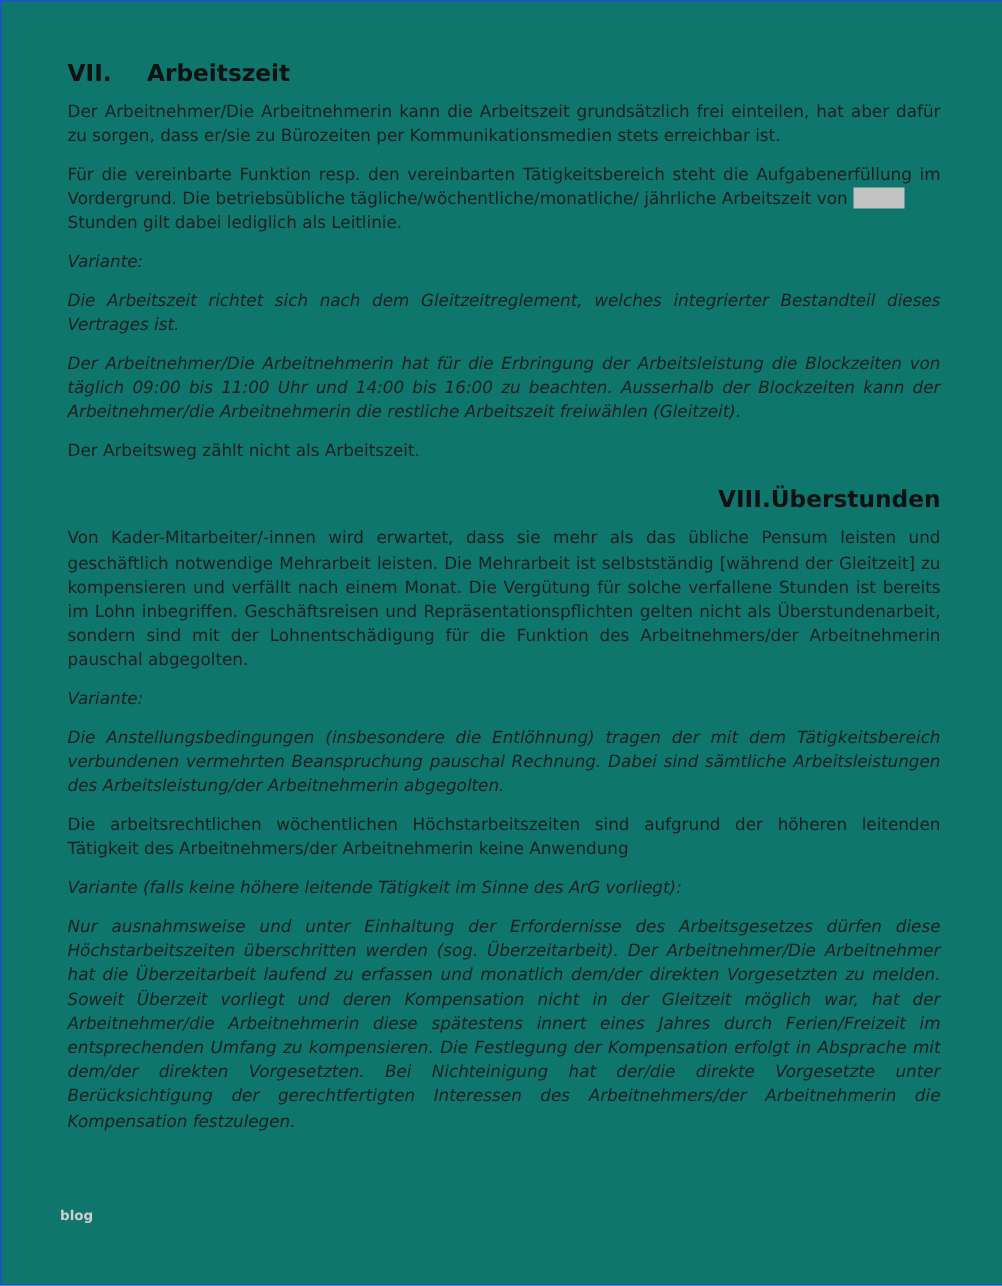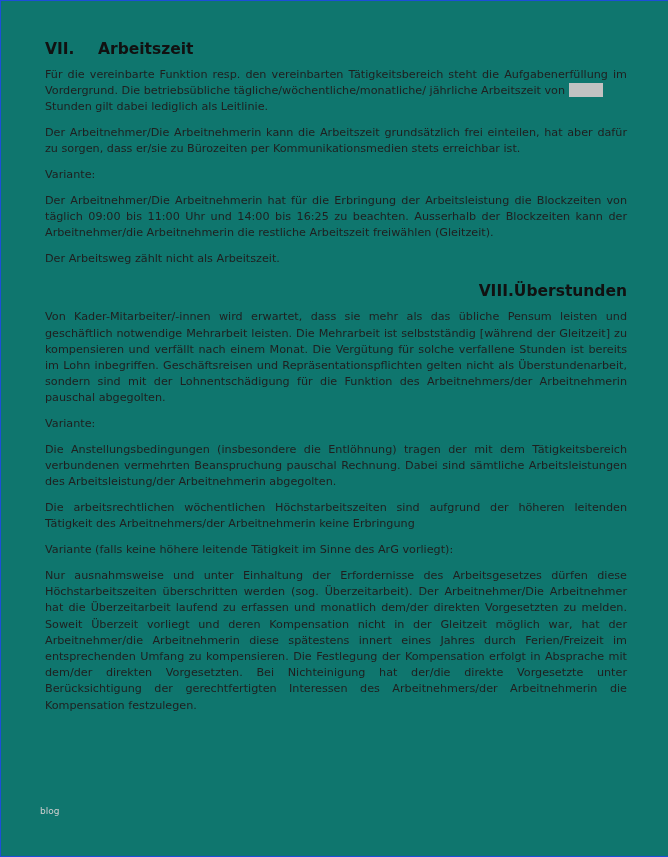--- a/index.html
+++ b/index.html
@@ -32,68 +32,70 @@
       font-size: 15.5px;
       line-height: 20px;
       margin: 4px 0 8px 0;
       color: #111;
     }
     h2 .num { display: inline-block; width: 53px; }
     p {
       margin: 0 0 9.6px 0;
       text-align: justify;
     }
-    p.it { }
+    p.it { font-style: italic; }
     .blank {
       display: inline-block;
       width: 34px; height: 14px;
       background: #c2c2c2;
       vertical-align: -3px;
     }
     .h8 { margin-top: 14px; text-align: right; }
     .watermark {
       position: absolute;
       left: 39px; top: 805px;
       font-family: "DejaVu Sans", sans-serif;
       font-size: 9px;
       color: #cfcfcf;
+      font-weight: bold;
     }
   </style>
 </head>
 <body>
 
 <div class="page">
   <div class="content">
 
     <h2>
       <span class="num">VII.</span><span>Arbeitszeit</span>
     </h2>
 
+    <p>Der Arbeitnehmer/Die Arbeitnehmerin kann die Arbeitszeit grundsätzlich frei einteilen, hat aber dafür zu sorgen, dass er/sie zu Bürozeiten per Kommunikationsmedien stets erreichbar ist.</p>
+
     <p>
       <span>Für die vereinbarte Funktion resp. den vereinbarten Tätigkeitsbereich steht die Aufgabenerfüllung im Vordergrund. Die betriebsübliche tägliche/wöchentliche/monatliche/ jährliche Arbeitszeit von </span><span class="blank"></span><br><span> Stunden gilt dabei lediglich als Leitlinie.</span>
     </p>
 
-    <p>Der Arbeitnehmer/Die Arbeitnehmerin kann die Arbeitszeit grundsätzlich frei einteilen, hat aber dafür zu sorgen, dass er/sie zu Bürozeiten per Kommunikationsmedien stets erreichbar ist.</p>
+    <p class="it">Variante:</p>
+    <p class="it">Die Arbeitszeit richtet sich nach dem Gleitzeitreglement, welches integrierter Bestandteil dieses Vertrages ist.</p>
 
-    <p class="it">Variante:</p>
-
-    <p class="it">Der Arbeitnehmer/Die Arbeitnehmerin hat für die Erbringung der Arbeitsleistung die Blockzeiten von täglich 09:00 bis 11:00 Uhr und 14:00 bis 16:25 zu beachten. Ausserhalb der Blockzeiten kann der Arbeitnehmer/die Arbeitnehmerin die restliche Arbeitszeit freiwählen (Gleitzeit).</p>
+    <p class="it">Der Arbeitnehmer/Die Arbeitnehmerin hat für die Erbringung der Arbeitsleistung die Blockzeiten von täglich 09:00 bis 11:00 Uhr und 14:00 bis 16:00 zu beachten. Ausserhalb der Blockzeiten kann der Arbeitnehmer/die Arbeitnehmerin die restliche Arbeitszeit freiwählen (Gleitzeit).</p>
 
     <p>Der Arbeitsweg zählt nicht als Arbeitszeit.</p>
 
     <h2 class="h8">
       <span class="num">VIII.</span><span>Überstunden</span>
     </h2>
 
     <p>Von Kader-Mitarbeiter/-innen wird erwartet, dass sie mehr als das übliche Pensum leisten und geschäftlich notwendige Mehrarbeit leisten. Die Mehrarbeit ist selbstständig [während der Gleitzeit] zu kompensieren und verfällt nach einem Monat. Die Vergütung für solche verfallene Stunden ist bereits im Lohn inbegriffen. Geschäftsreisen und Repräsentationspflichten gelten nicht als Überstundenarbeit, sondern sind mit der Lohnentschädigung für die Funktion des Arbeitnehmers/der Arbeitnehmerin pauschal abgegolten.</p>
 
     <p class="it">Variante:</p>
     <p class="it">Die Anstellungsbedingungen (insbesondere die Entlöhnung) tragen der mit dem Tätigkeitsbereich verbundenen vermehrten Beanspruchung pauschal Rechnung. Dabei sind sämtliche Arbeitsleistungen des Arbeitsleistung/der Arbeitnehmerin abgegolten.</p>
 
-    <p>Die arbeitsrechtlichen wöchentlichen Höchstarbeitszeiten sind aufgrund der höheren leitenden Tätigkeit des Arbeitnehmers/der Arbeitnehmerin keine Erbringung</p>
+    <p>Die arbeitsrechtlichen wöchentlichen Höchstarbeitszeiten sind aufgrund der höheren leitenden Tätigkeit des Arbeitnehmers/der Arbeitnehmerin keine Anwendung</p>
 
     <p class="it">Variante (falls keine höhere leitende Tätigkeit im Sinne des ArG vorliegt):</p>
     <p class="it">Nur ausnahmsweise und unter Einhaltung der Erfordernisse des Arbeitsgesetzes dürfen diese Höchstarbeitszeiten überschritten werden (sog. Überzeitarbeit). Der Arbeitnehmer/Die Arbeitnehmer hat die Überzeitarbeit laufend zu erfassen und monatlich dem/der direkten Vorgesetzten zu melden. Soweit Überzeit vorliegt und deren Kompensation nicht in der Gleitzeit möglich war, hat der Arbeitnehmer/die Arbeitnehmerin diese spätestens innert eines Jahres durch Ferien/Freizeit im entsprechenden Umfang zu kompensieren. Die Festlegung der Kompensation erfolgt in Absprache mit dem/der direkten Vorgesetzten. Bei Nichteinigung hat der/die direkte Vorgesetzte unter Berücksichtigung der gerechtfertigten Interessen des Arbeitnehmers/der Arbeitnehmerin die Kompensation festzulegen.</p>
 
   </div>
 
   <div class="watermark">blog</div>
 </div>
 
 </body></html>

